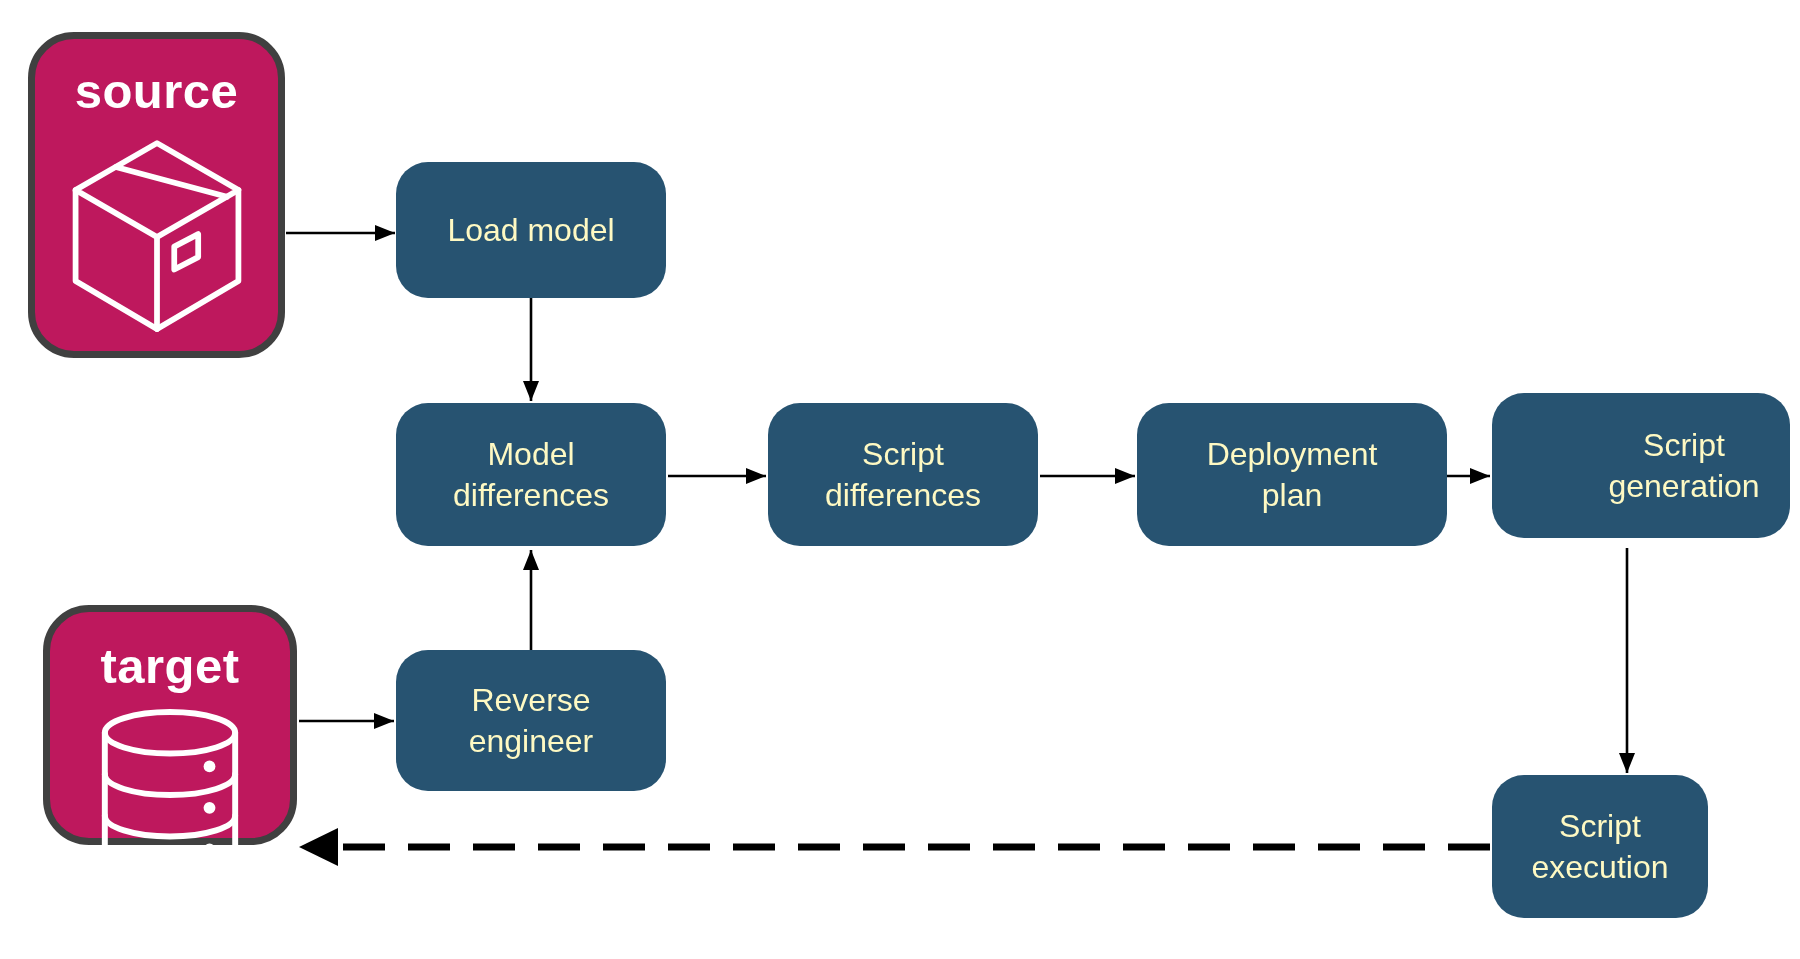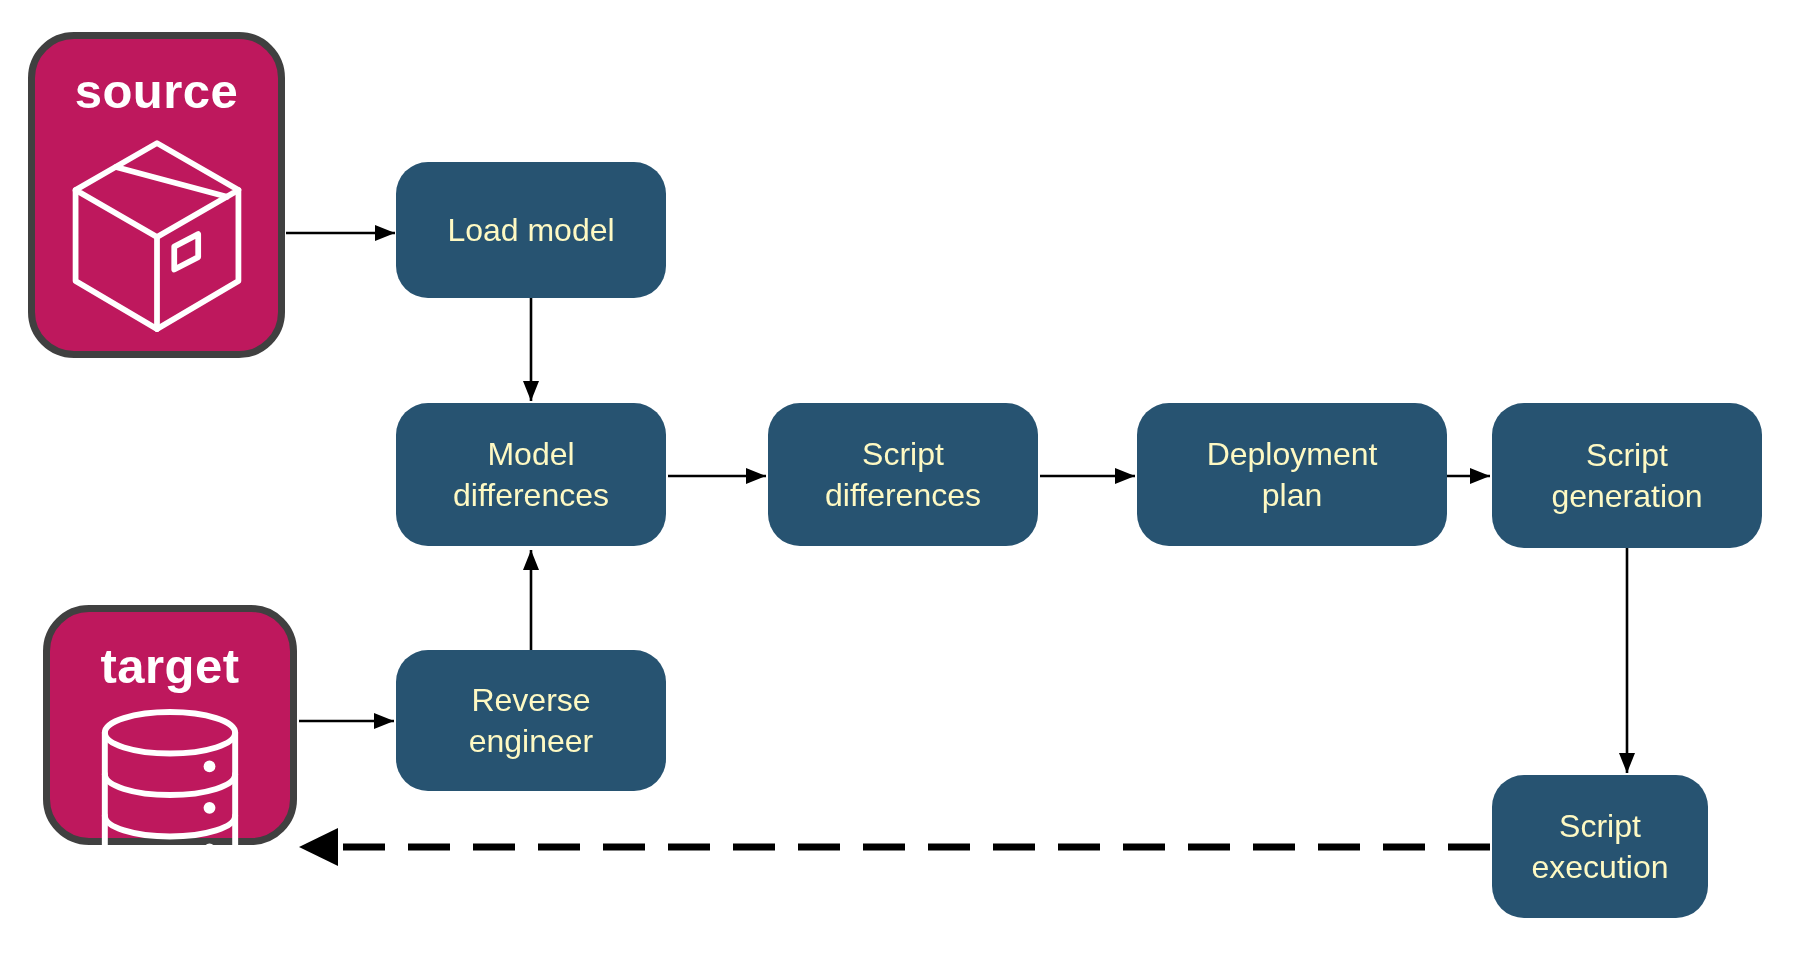--- a/index.html
+++ b/index.html
@@ -33,21 +33,21 @@
     color: #fef9c3;
     font-size: 32px;
     line-height: 1.26;
     text-align: center;
   }
   .process .lbl { display: inline-block; max-width: 212px; }
   .p-load     { left: 396px;  top: 162px; width: 270px; height: 136px; }
   .p-compare  { left: 396px;  top: 403px; width: 270px; height: 143px; }
   .p-diff     { left: 768px;  top: 403px; width: 270px; height: 143px; }
   .p-deploy   { left: 1137px; top: 403px; width: 310px; height: 143px; }
-  .p-gen      { left: 1492px; top: 403px; width: 270px; height: 145px; }
+  .p-gen      { left: 1492px; top: 393px; width: 298px; height: 145px; justify-content: flex-end; }
   .p-reverse  { left: 396px;  top: 650px; width: 270px; height: 141px; }
   .p-exec     { left: 1492px; top: 775px; width: 216px; height: 143px; }
 
   
   .endpoint {
     position: absolute;
     background: #be185d;
     border: 7px solid #404040;
     border-radius: 46px;
     box-sizing: border-box;

